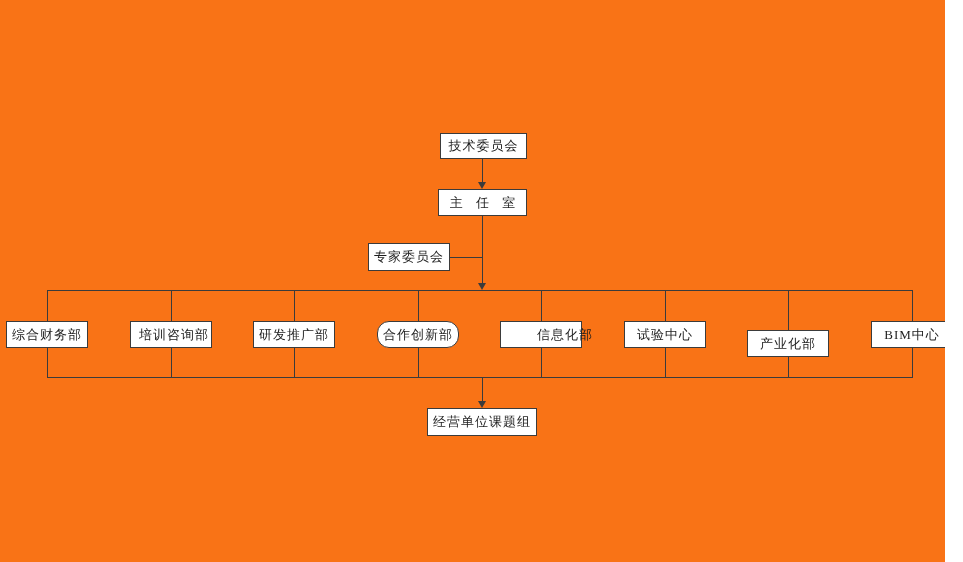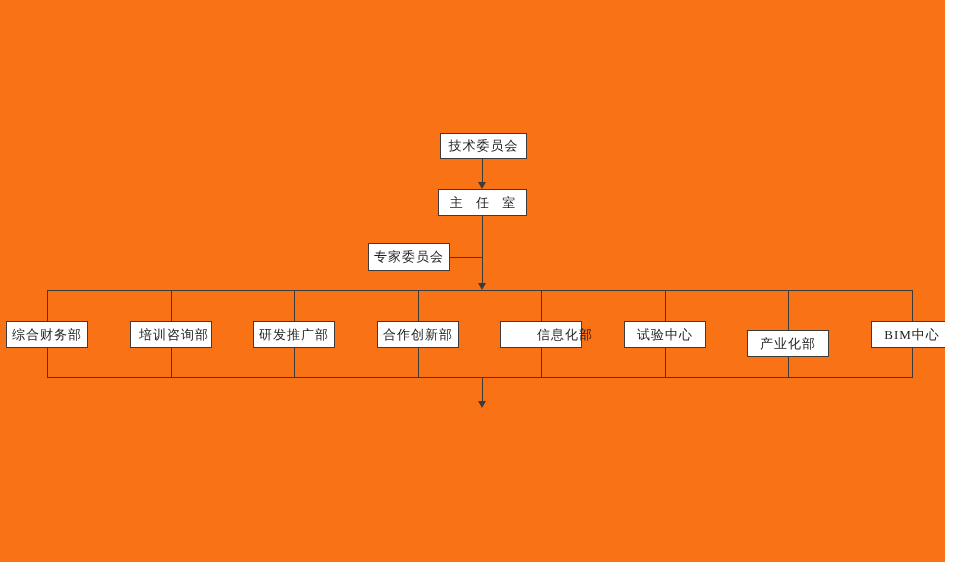--- a/index.html
+++ b/index.html
@@ -89,30 +89,33 @@
 
   <div class="node" style="left:6px;   top:321px; width:82px; height:27px;">
     <span>综合财务部</span>
   </div>
   <div class="node" style="left:130px; top:321px; width:82px; height:27px;padding-left:6px;">
     <span>培训咨询部</span>
   </div>
   <div class="node" style="left:253px; top:321px; width:82px; height:27px;">
     <span>研发推广部</span>
   </div>
-  <div class="node" style="left:377px; top:321px; width:82px; height:27px;">
+  <div class="node" style="left:377px; top:321px; width:82px; height:27px;border-radius:12px;">
     <span>合作创新部</span>
   </div>
   <div class="node" style="left:500px; top:321px; width:82px; height:27px;padding-left:48px;">
     <span>信息化部</span>
   </div>
   <div class="node" style="left:624px; top:321px; width:82px; height:27px;">
     <span>试验中心</span>
   </div>
   <div class="node" style="left:747px; top:321px; width:82px; height:27px;margin-top:9px;">
     <span>产业化部</span>
   </div>
   <div class="node" style="left:871px; top:321px; width:82px; height:27px;">
     <span>BIM中心</span>
   </div>
 
+  <div class="node" style="left:427px; top:408px; width:110px; height:28px;">
+    <span>经营单位课题组</span>
+  </div>
 
 </div>
 
 </body></html>

